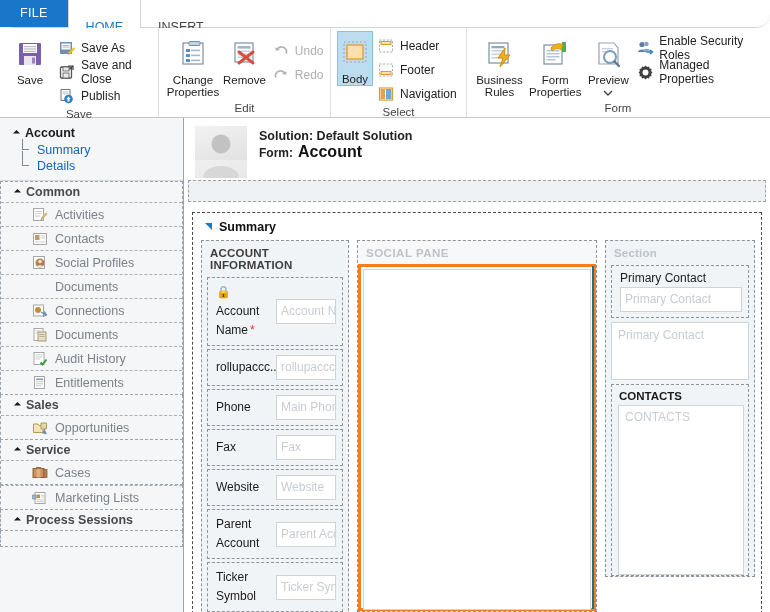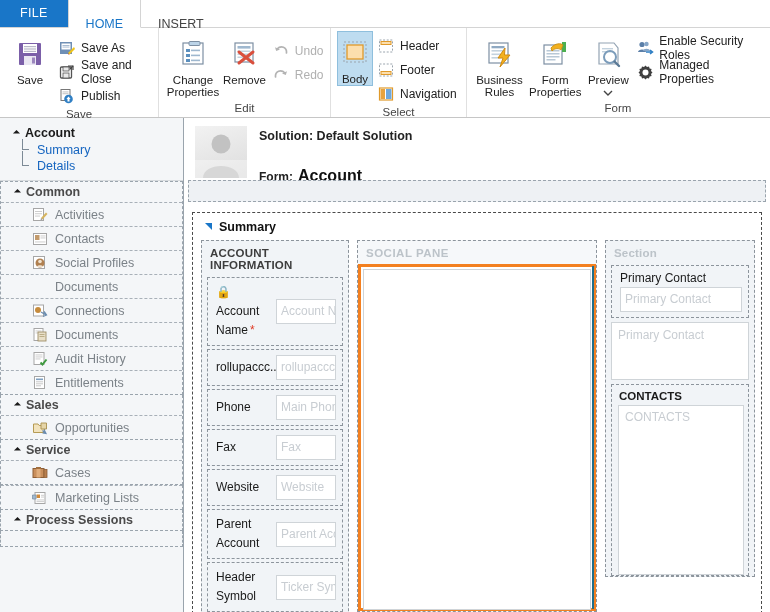--- a/index.html
+++ b/index.html
@@ -5,22 +5,22 @@
   html,body{margin:0;padding:0;}
   body{
     width:770px;height:612px;overflow:hidden;
     font-family:"Liberation Sans", sans-serif;
     font-size:12px;color:#1a1a1a;background:#ffffff;
     -webkit-font-smoothing:antialiased;
   }
   .app{position:relative;width:770px;height:612px;}
 
   
-  .tabstrip{height:27px;background:#ffffff;display:flex;align-items:flex-end;
-    border-bottom:1px solid #d4d4d4;position:relative;}
+  .tabstrip{height:27px;background:#ffffff;display:flex;align-items:center;
+    border-bottom:1px solid #d4d4d4;position:relative;border-radius:14px;}
   .tab{height:27px;line-height:27px;padding:16px 17px;font-size:12.5px;box-sizing:border-box;}
   .tab-file{background:#1976C8;color:#fff;font-weight:400;letter-spacing:.3px;padding:0 20px;}
   .tab-home{color:#1976C8;border:1px solid #d4d4d4;border-bottom:1px solid #fff;
     background:#fff;margin-bottom:-1px;height:28px;line-height:27px;}
   .tab-insert{color:#444;}
 
   
   .ribbon{height:89px;background:#ffffff;border-bottom:1px solid #c6c6c6;
     display:flex;align-items:stretch;position:relative;}
   .rgroup{display:flex;flex-direction:column;justify-content:space-between;
@@ -66,21 +66,21 @@
   .navitem .ic{width:17px;height:17px;margin-right:7px;flex:0 0 17px;display:flex;align-items:center;justify-content:center;}
   .navitem.noicon{padding-left:54px;}
 
   
   .main{flex:1;position:relative;background:#ffffff;overflow:hidden;}
   .formhdr{display:flex;align-items:flex-start;padding:8px 0 0 11px;height:62px;box-sizing:border-box;background:#fff;}
   .avatar{width:52px;height:52px;background:linear-gradient(160deg,#f2f2f2,#dcdcdc);
     display:flex;align-items:flex-end;justify-content:center;overflow:hidden;flex:0 0 52px;}
   .hdr-text{margin-left:12px;padding-top:3px;}
   .hdr-sol{font-size:12.5px;font-weight:bold;color:#222;}
-  .hdr-form{margin-top:24px;display:flex;align-items:baseline;}
+  .hdr-form{margin-top:0;display:flex;align-items:baseline;}
   .hdr-form .lab{font-size:12px;font-weight:bold;color:#222;}
   .hdr-form .val{font-size:16px;font-weight:bold;color:#111;margin-left:5px;}
 
   .canvas{position:absolute;left:0;right:0;top:62px;bottom:0;background:#fff;padding:0 0 0 0;}
   .hdrband{margin:0 4px;height:22px;border:1px dashed #9aa4ad;background:#eef1f4;box-sizing:border-box;}
   .tabregion{margin:5px 4px 0 4px;border:1px dashed #4a4a4a;box-sizing:border-box;background:#fff;
     position:absolute;left:4px;right:4px;top:27px;bottom:-1px;}
   .tabtitle{display:flex;align-items:center;padding:7px 0 6px 11px;}
   .tabtitle .txt{font-weight:bold;font-size:12.5px;color:#111;}
 
@@ -600,21 +600,21 @@
                   <div class="flabel">Website</div>
                   <div class="finput">Website</div>
                 </div>
 
                 <div class="fieldrow boxed">
                   <div class="flabel">Parent Account</div>
                   <div class="finput">Parent Acco</div>
                 </div>
 
                 <div class="fieldrow boxed">
-                  <div class="flabel">Header Symbol</div>
+                  <div class="flabel">Ticker Symbol</div>
                   <div class="finput">Ticker Symb</div>
                 </div>
 
                 <div class="fieldrow boxed">
                   <div class="flabel">Float</div>
                   <div class="finput">Float</div>
                 </div>
 
               </div>
             </div>

